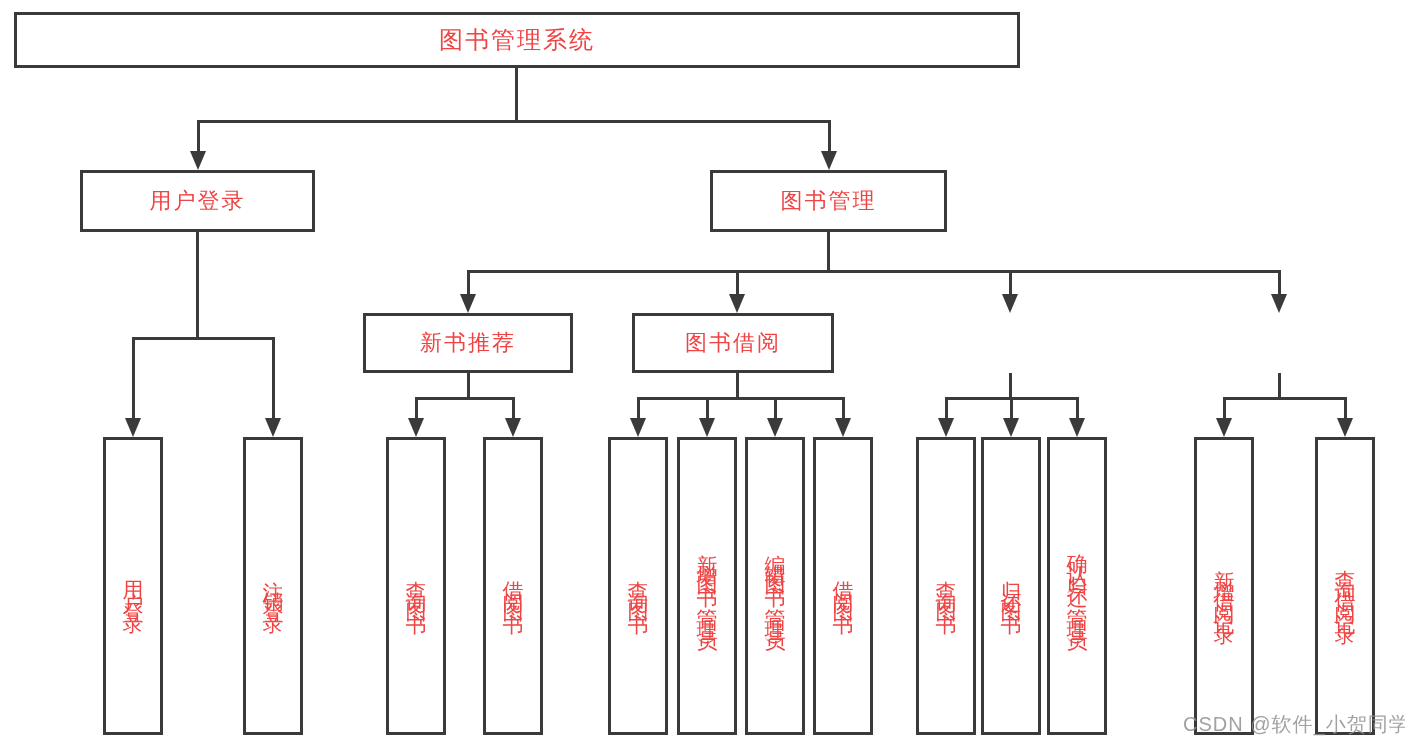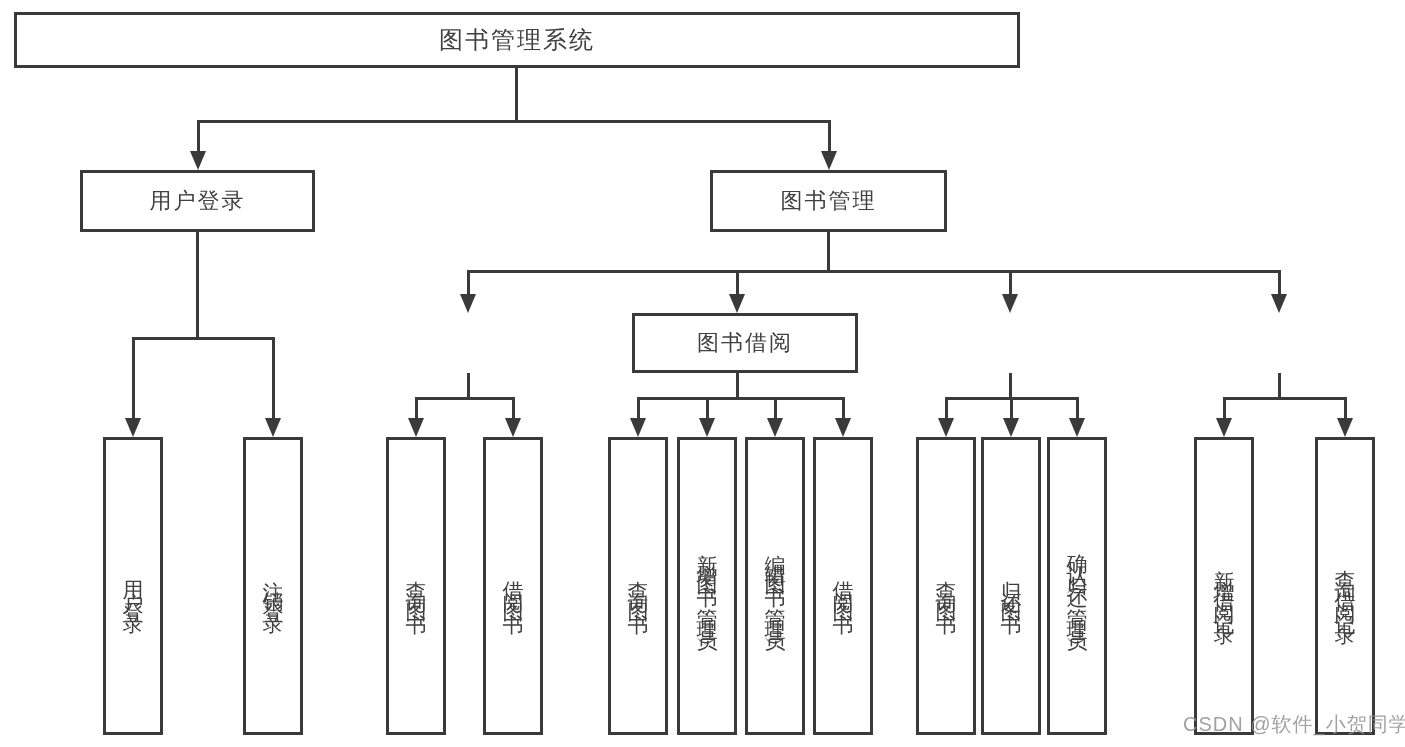--- a/index.html
+++ b/index.html
@@ -17,21 +17,21 @@
   }
   
   .box {
     position: absolute;
     box-sizing: border-box;
     border: 3px solid #3a3a3a;
     background: #ffffff;
     display: flex;
     align-items: center;
     justify-content: center;
-    color: #404040;
+    color: #ef4444;
   }
   .hbox {
     font-size: 22px;
     letter-spacing: 2px;
     white-space: nowrap;
   }
   .rootbox {
     font-size: 24px;
     letter-spacing: 2px;
   }
@@ -107,21 +107,24 @@
   <div class="hline" style="left:467px; top:270px; width:814px;"></div>
   <div class="vline" style="left:467px; top:270px; height:25px;"></div>
   <div class="arrow" style="left:460px; top:294px;"></div>
   <div class="vline" style="left:736px; top:270px; height:25px;"></div>
   <div class="arrow" style="left:729px; top:294px;"></div>
   <div class="vline" style="left:1009px; top:270px; height:25px;"></div>
   <div class="arrow" style="left:1002px; top:294px;"></div>
   <div class="vline" style="left:1278px; top:270px; height:25px;"></div>
   <div class="arrow" style="left:1271px; top:294px;"></div>
 
-  <div class="box hbox" style="left:632px; top:313px; width:226px; height:60px;">
+  <div class="box hbox" style="left:363px; top:313px; width:210px; height:60px;">
+    <span>新书推荐</span>
+  </div>
+  <div class="box hbox" style="left:632px; top:313px; width:202px; height:60px;">
     <span>图书借阅</span>
   </div>
 
   <div class="vline" style="left:467px; top:373px; height:25px;"></div>
   <div class="hline" style="left:415px; top:397px; width:100px;"></div>
   <div class="vline" style="left:415px; top:397px; height:22px;"></div>
   <div class="arrow" style="left:408px; top:418px;"></div>
   <div class="vline" style="left:512px; top:397px; height:22px;"></div>
   <div class="arrow" style="left:505px; top:418px;"></div>
 

